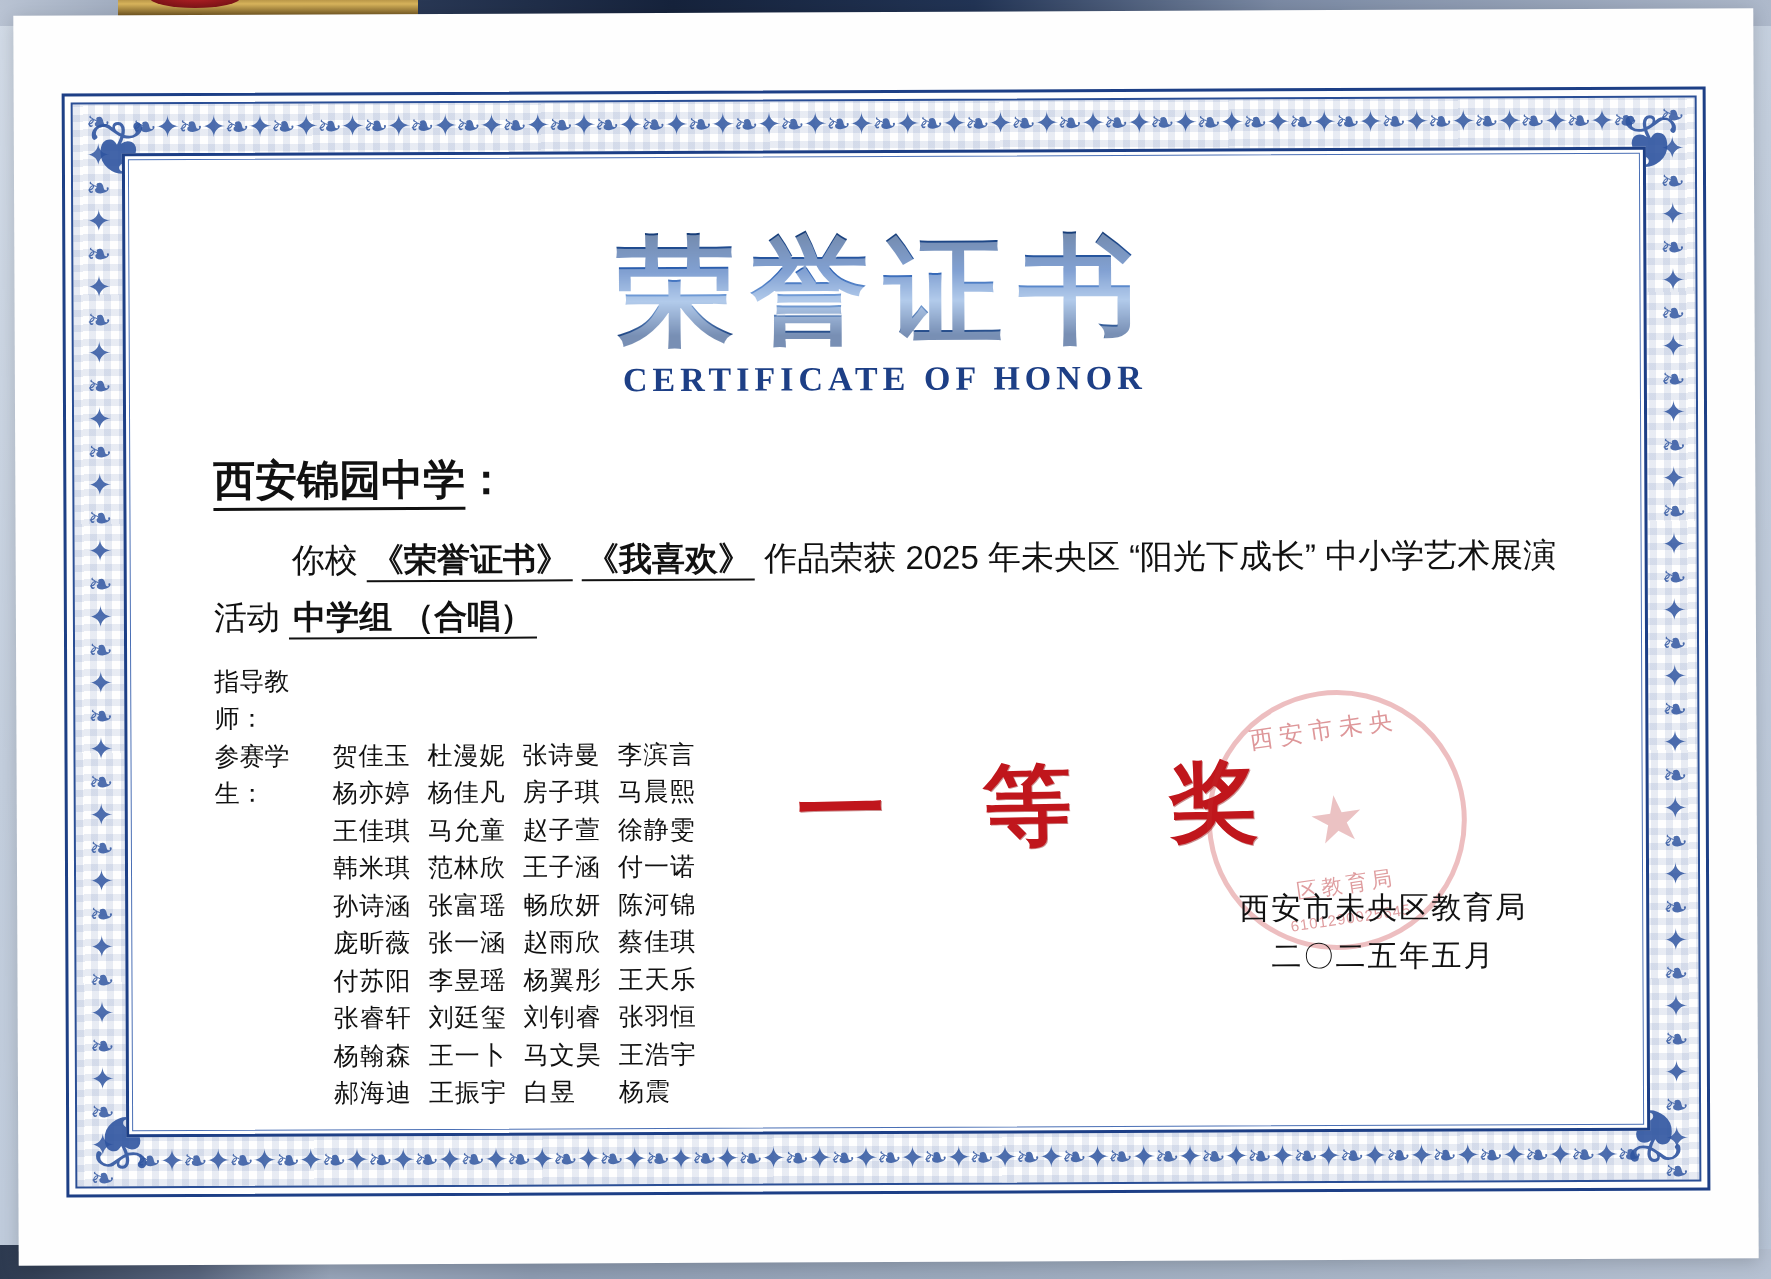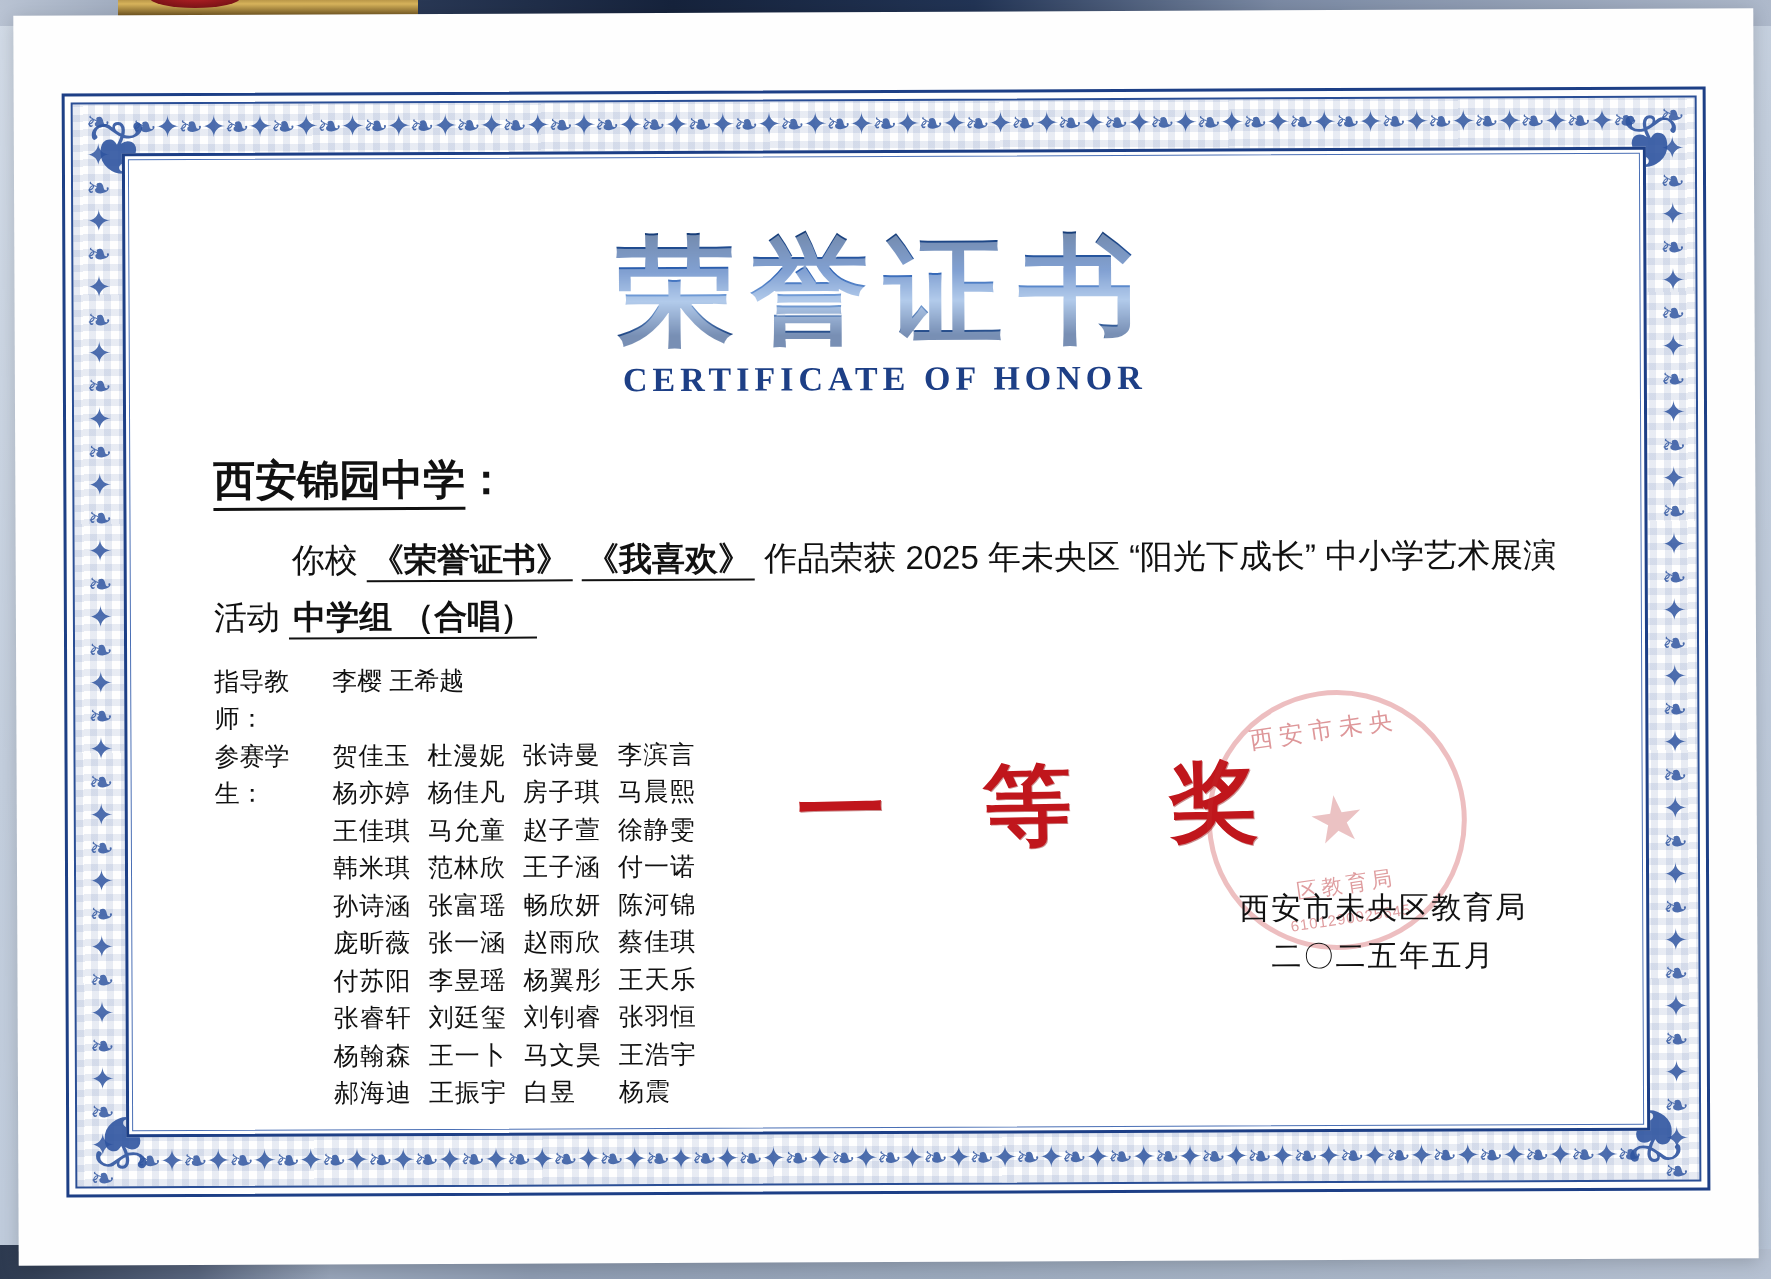--- a/index.html
+++ b/index.html
@@ -305,21 +305,20 @@
         <span class="indent"></span><span>你校</span>
         <span class="u b">《荣誉证书》</span>
         <span class="u b">《我喜欢》</span>
         <span>作品荣获 2025 年未央区 “阳光下成长” 中小学艺术展演活动</span>
         <span class="u b">中学组 （合唱）</span>
       </div>
 
       <div class="meta">
         <div class="meta-row">
           <div class="meta-label">指导教师：</div>
-          <div>李樱  王希越</div>
         </div>
         <div class="meta-row">
           <div class="meta-label">参赛学生：</div>
           <div class="students">
             <div class="stu-line">
               <span>贺佳玉</span><span>杜漫妮</span><span>张诗曼</span><span>李滨言</span>
             </div>
             <div class="stu-line">
               <span>杨亦婷</span><span>杨佳凡</span><span>房子琪</span><span>马晨熙</span>
             </div>

